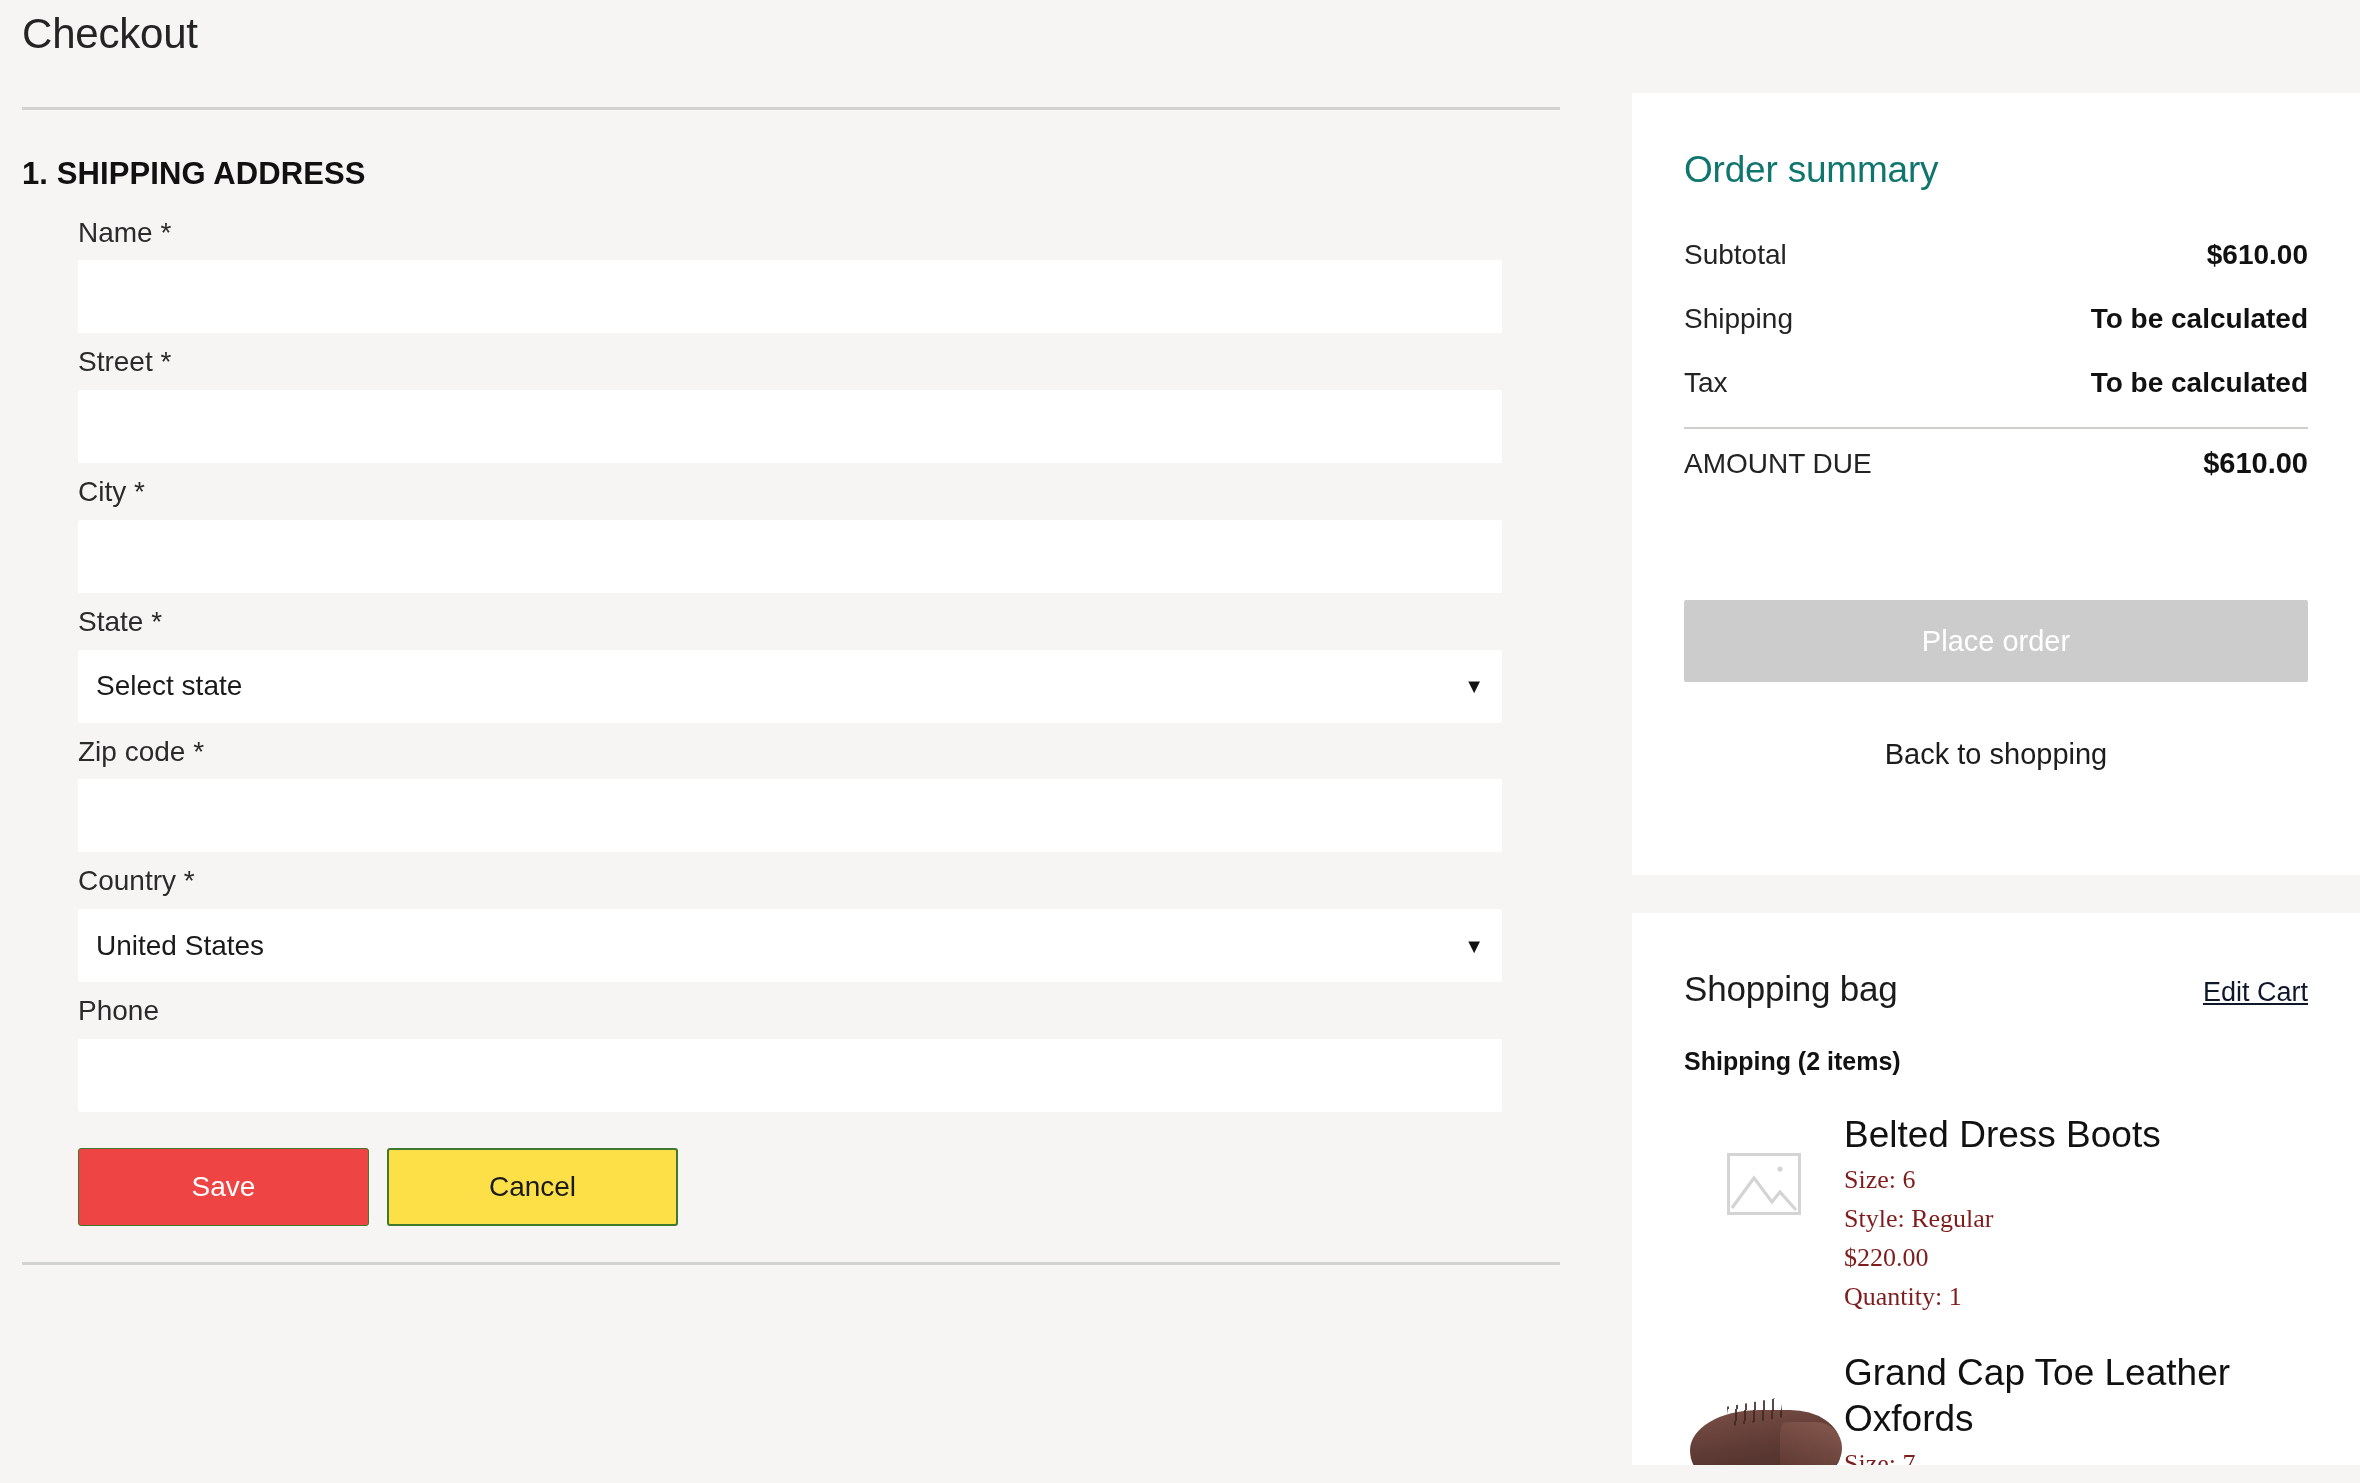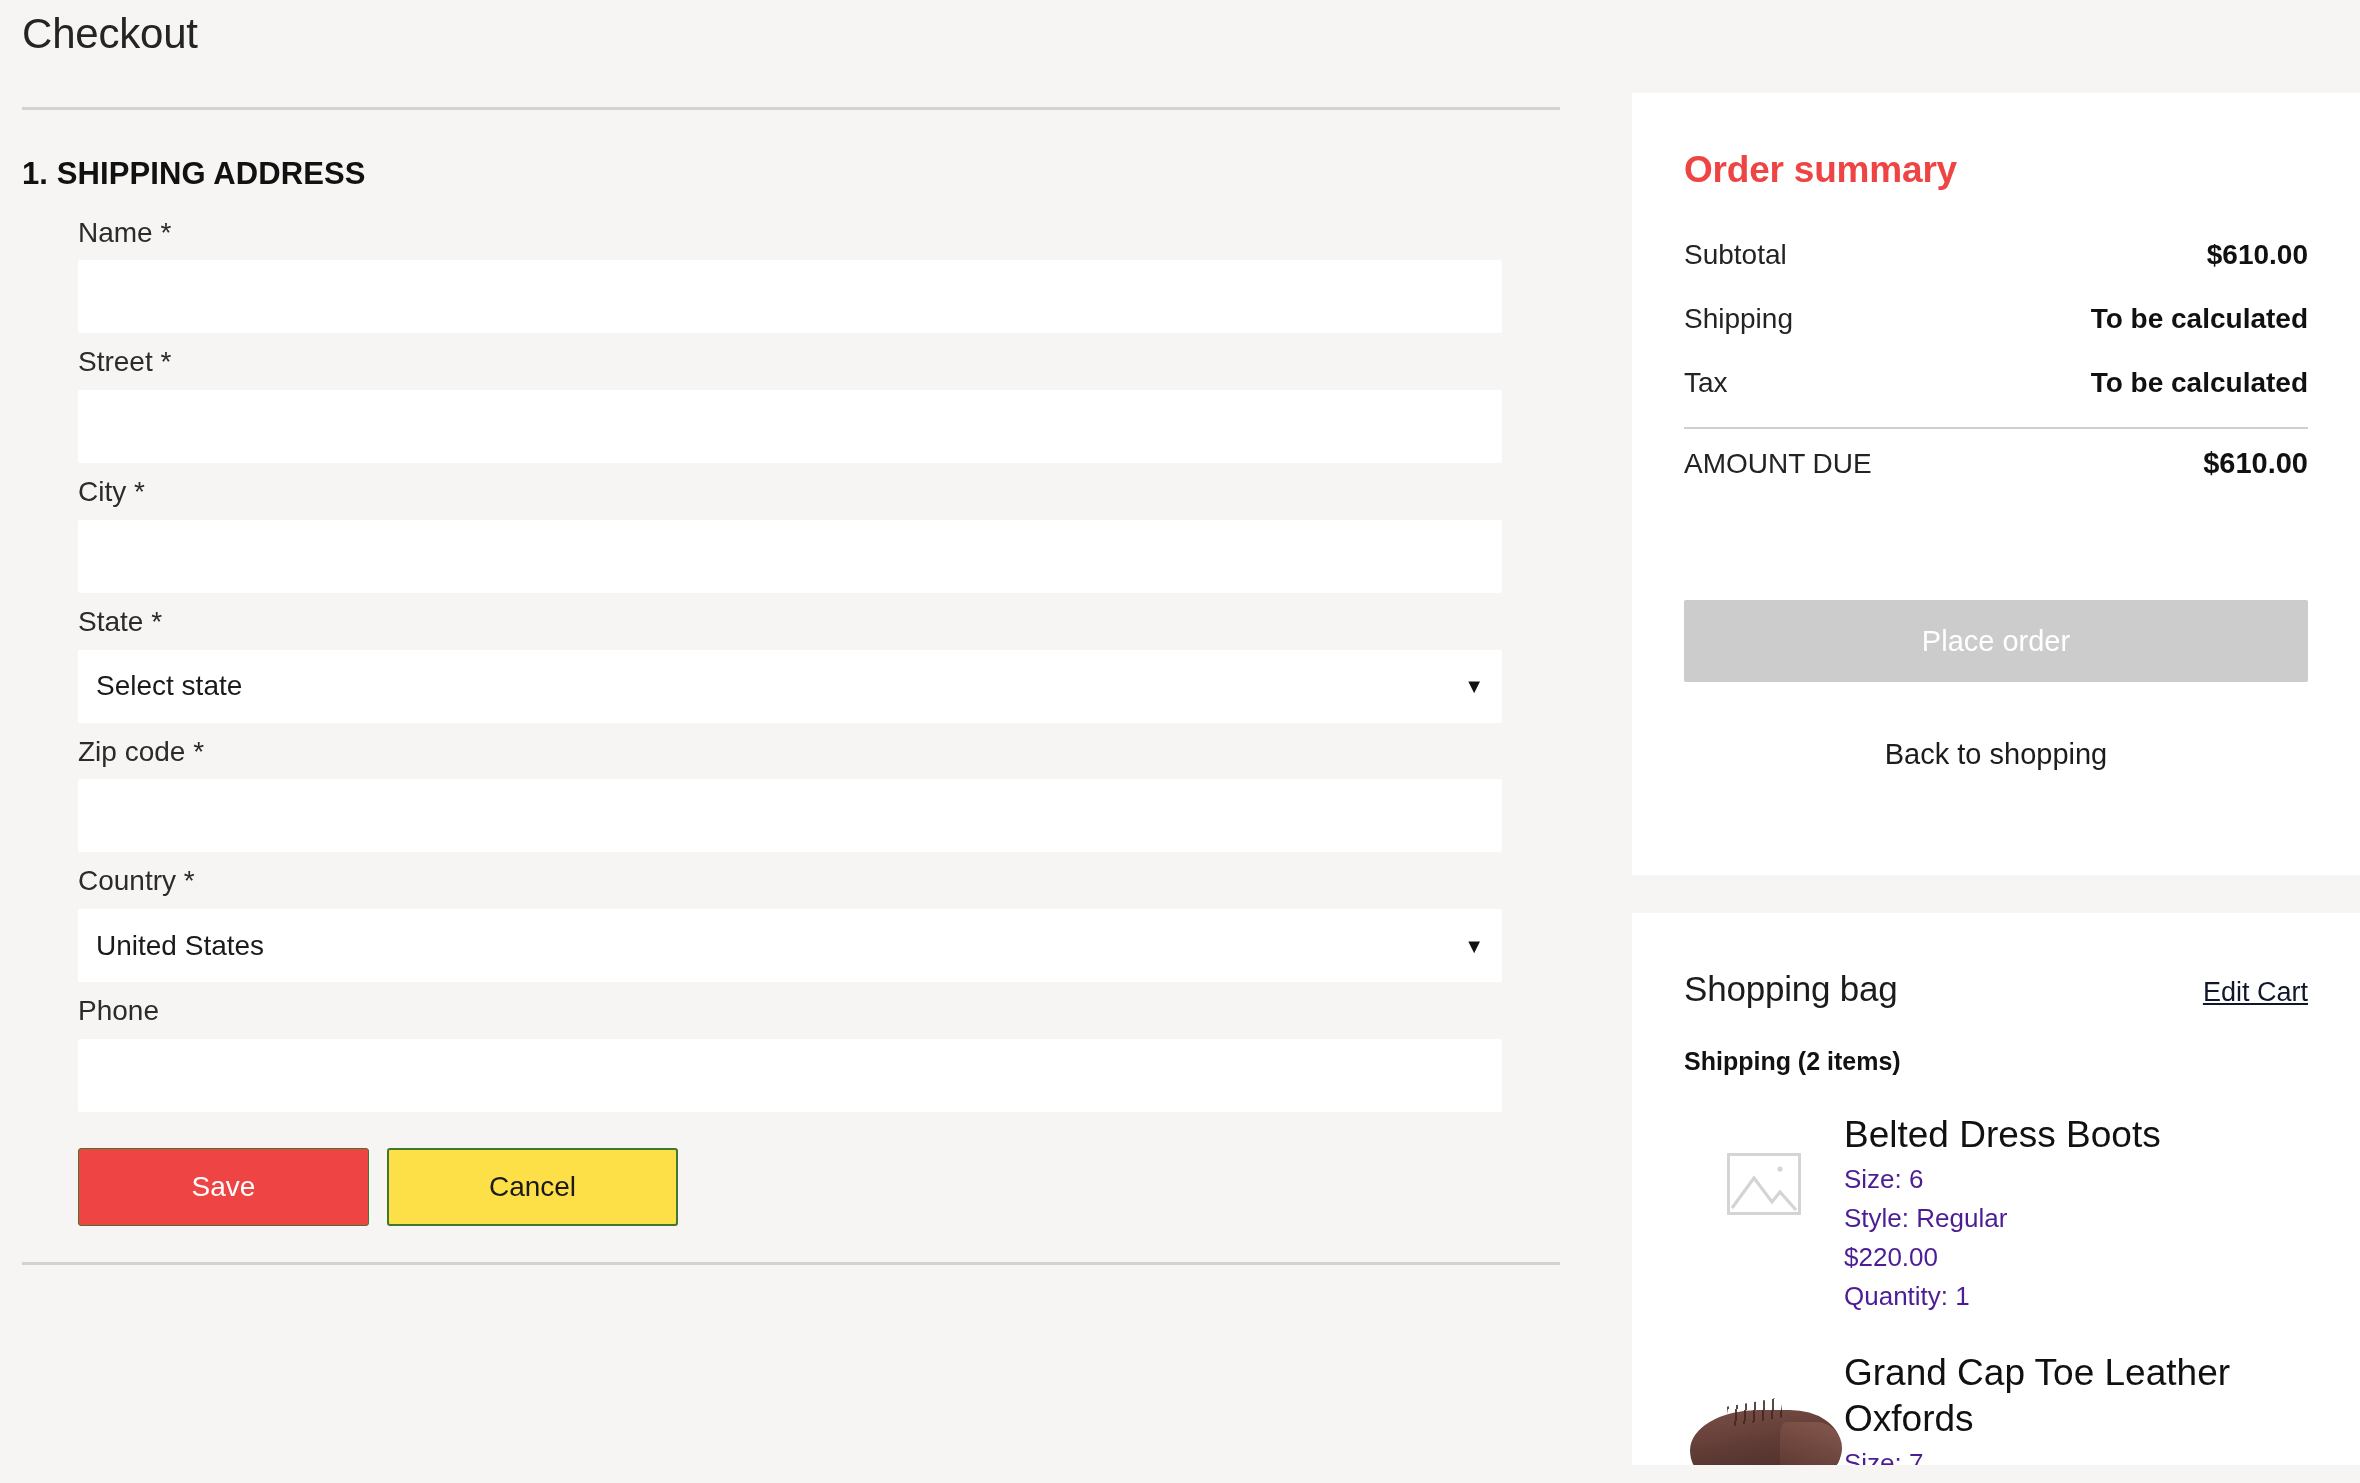--- a/index.html
+++ b/index.html
@@ -173,22 +173,22 @@
   }
 
   #card-summary {
     margin-top: 93px;
     padding: 56px 52px 46px 52px;
     min-height: 782px;
   }
 
   #summary-title {
     font-size: 37px;
-    font-weight: 700;
-    color: #ef4444;
+    font-weight: 400;
+    color: #0f766e;
     letter-spacing: -0.2px;
     padding-bottom: 34px;
   }
 
   .sum-row {
     display: flex;
     justify-content: space-between;
     align-items: baseline;
     padding: 14px 0 18px 0;
   }
@@ -307,23 +307,24 @@
     font-size: 37px;
     font-weight: normal;
     color: #111111;
     line-height: 1.24;
     max-width: 390px;
   }
 
   .item-attr {
     font-size: 26px;
     font-weight: 400;
-    color: #4c1d95;
+    color: #7f1d1d;
     line-height: 1.35;
     padding-top: 4px;
+    font-family: Liberation Serif, serif;
   }
 
   
   .shoe {
     position: relative;
     width: 160px;
     height: 100px;
   }
   .shoe-body {
     position: absolute;

